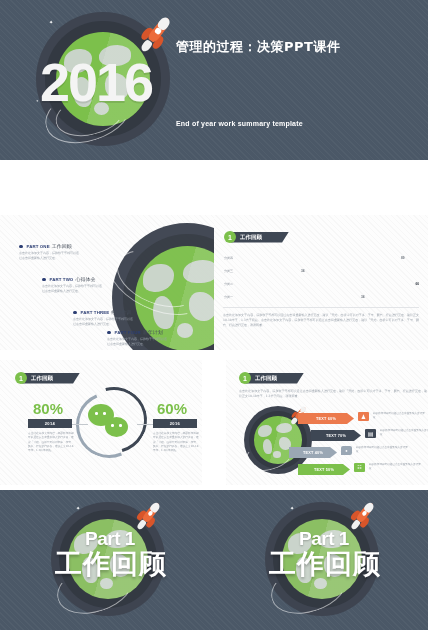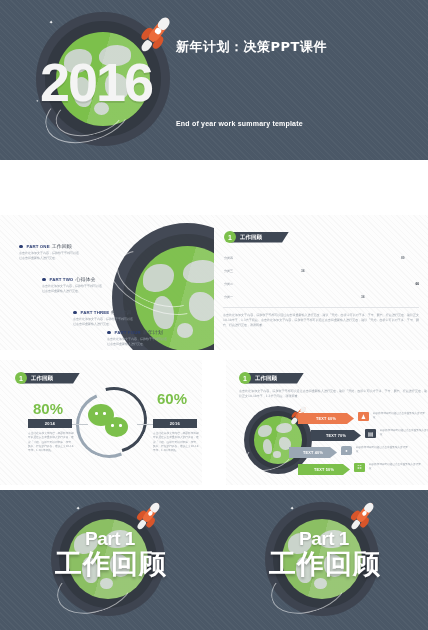--- a/index.html
+++ b/index.html
@@ -257,21 +257,21 @@
         <span class="rk-finL"></span>
           <span class="rk-finR"></span>
         <span class="rk-body"></span>
           <span class="rk-nose"></span>
         <span class="rk-win"></span>
           <span class="rk-flame"></span>
       </div>
 
       <div class="year-2016" style="left:40px;top:55px;font-size:54px;">2016</div>
 
-      <div class="title-cn" style="left:176px;top:38px;font-size:13px;">新年计划：决策PPT课件</div>
+      <div class="title-cn" style="left:176px;top:38px;font-size:13px;">管理的过程：决策PPT课件</div>
       <div class="title-en" style="left:176px;top:120px;">End of year work summary template</div>
     </div>
   </div>
 
   <div class="gap" style="top:160px;height:55px;"></div>
 
   <div class="row" id="row-2">
 
     <div class="slide half bg-light">
 
@@ -380,21 +380,21 @@
         <span class="wc-bub" style="left:17px;top:13px;width:23px;height:20px;border-radius:50%;"></span>
         <span class="wc-dot" style="left:23px;top:20px;"></span>
         <span class="wc-dot" style="left:31px;top:20px;"></span>
       </div>
 
       <div class="pct" style="left:33px;top:41px;">80%</div>
       <div class="pct-tag" style="left:28px;top:59px;">2014</div>
       <div class="pct-body" style="left:28px;top:71px;">点击此处添加文字内容，标题数字等都可以通过点击和重新输入进行更改，建议「开始」面板中可以对字体、字号、颜色、行距进行更改，建议正文10-18号字，1.3倍字间距。</div>
       <div class="connector" style="left:72px;top:64px;width:16px;"></div>
 
-      <div class="pct" style="left:157px;top:31px;">60%</div>
+      <div class="pct" style="left:157px;top:41px;">60%</div>
       <div class="pct-tag" style="left:153px;top:59px;">2016</div>
       <div class="pct-body" style="left:153px;top:71px;">点击此处添加文字内容，标题数字等都可以通过点击和重新输入进行更改，建议「开始」面板中可以对字体、字号、颜色、行距进行更改，建议正文10-18号字，1.3倍字间距。</div>
       <div class="connector" style="left:137px;top:64px;width:16px;"></div>
     </div>
 
     <div class="slide half bg-light">
       <div class="ribbon" style="left:13px;top:12px;">
         <span class="ribbon-num">1</span>
         <span class="ribbon-bar">工作回顾</span>
       </div>

